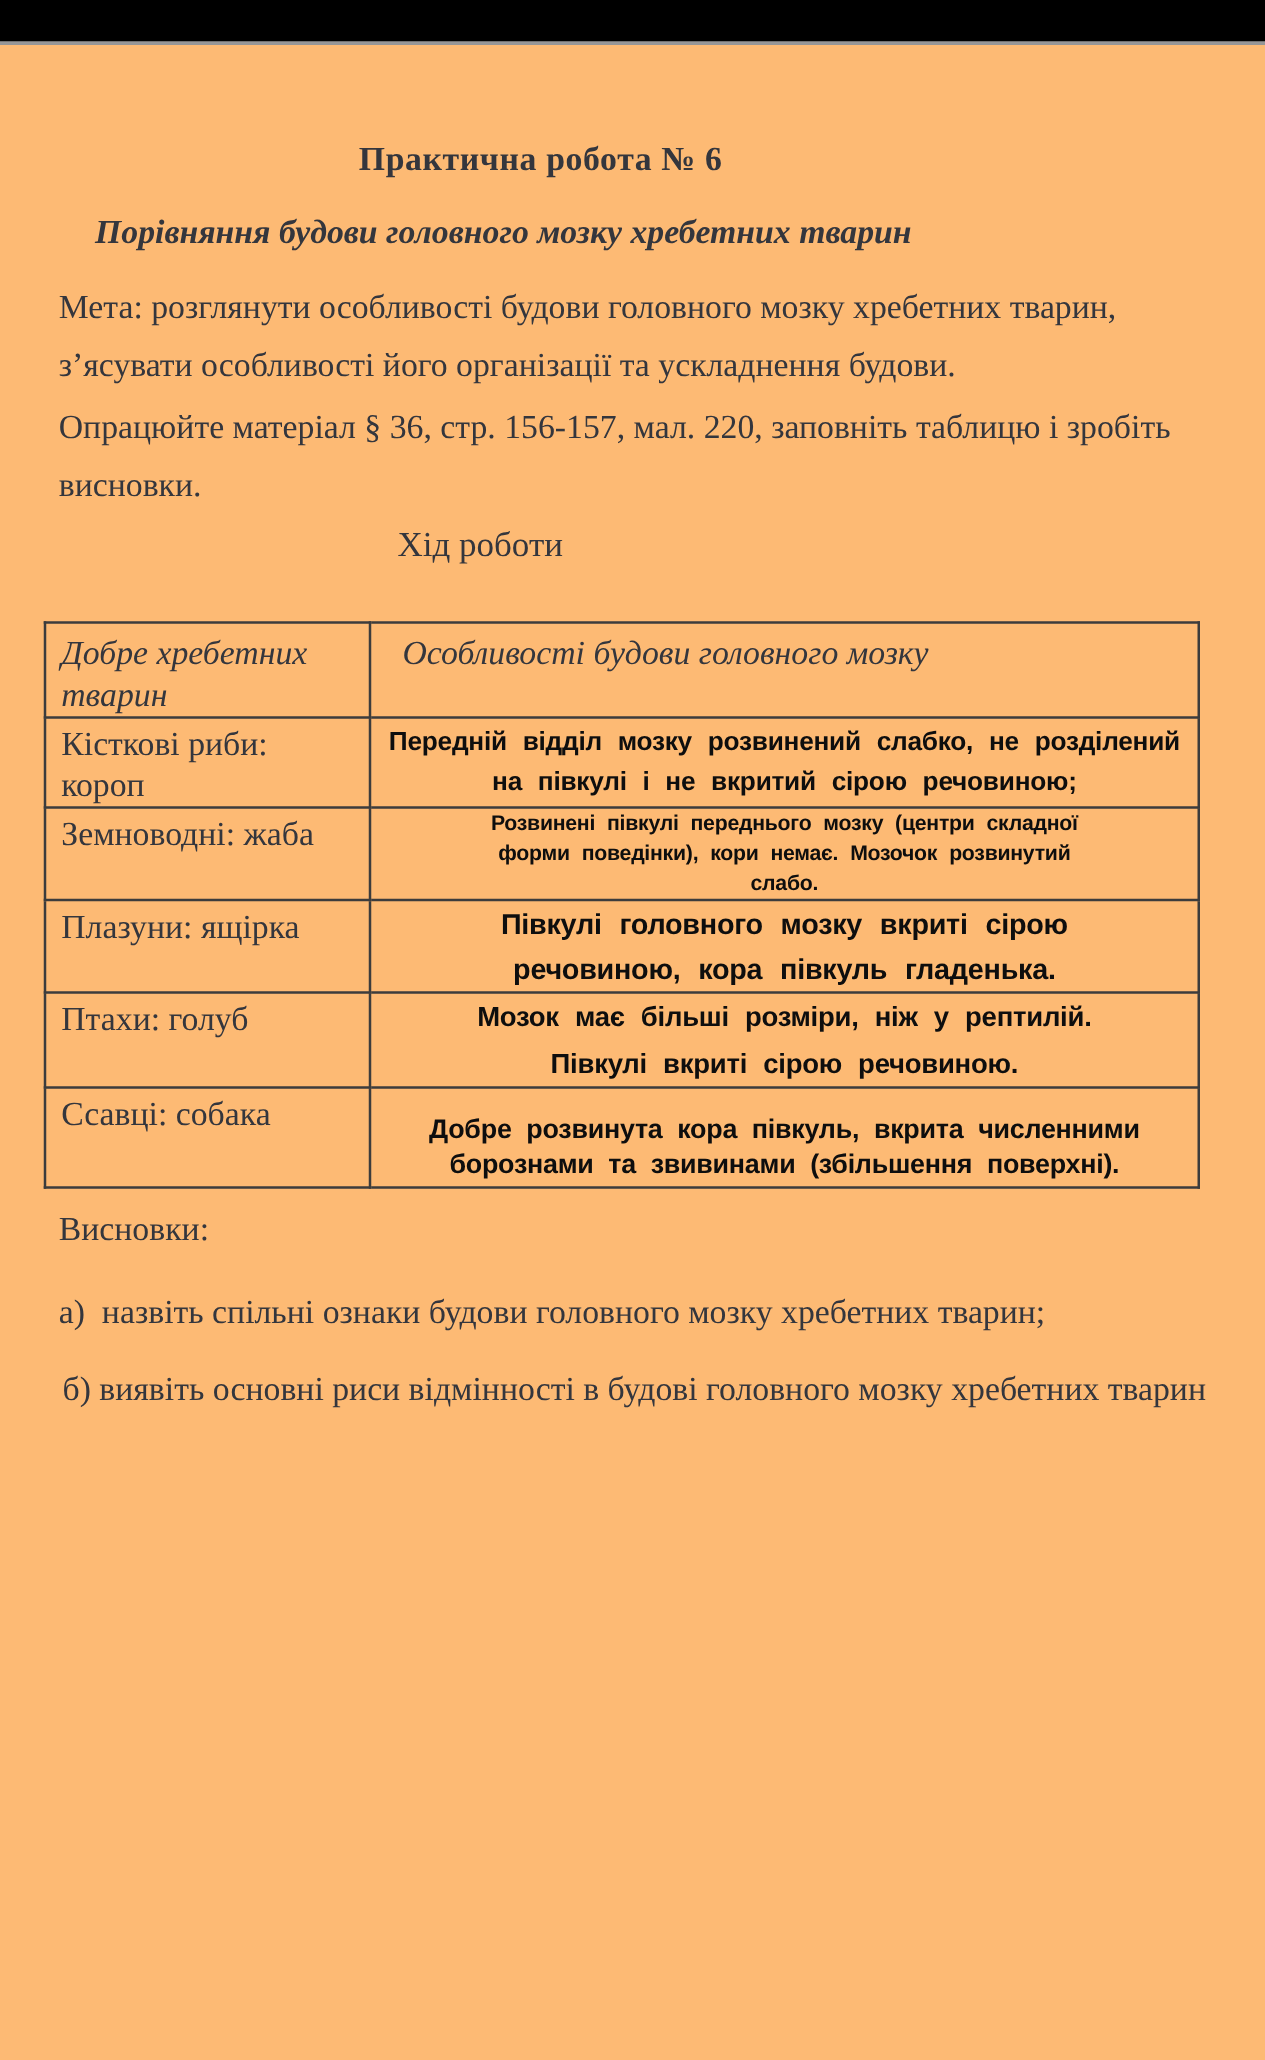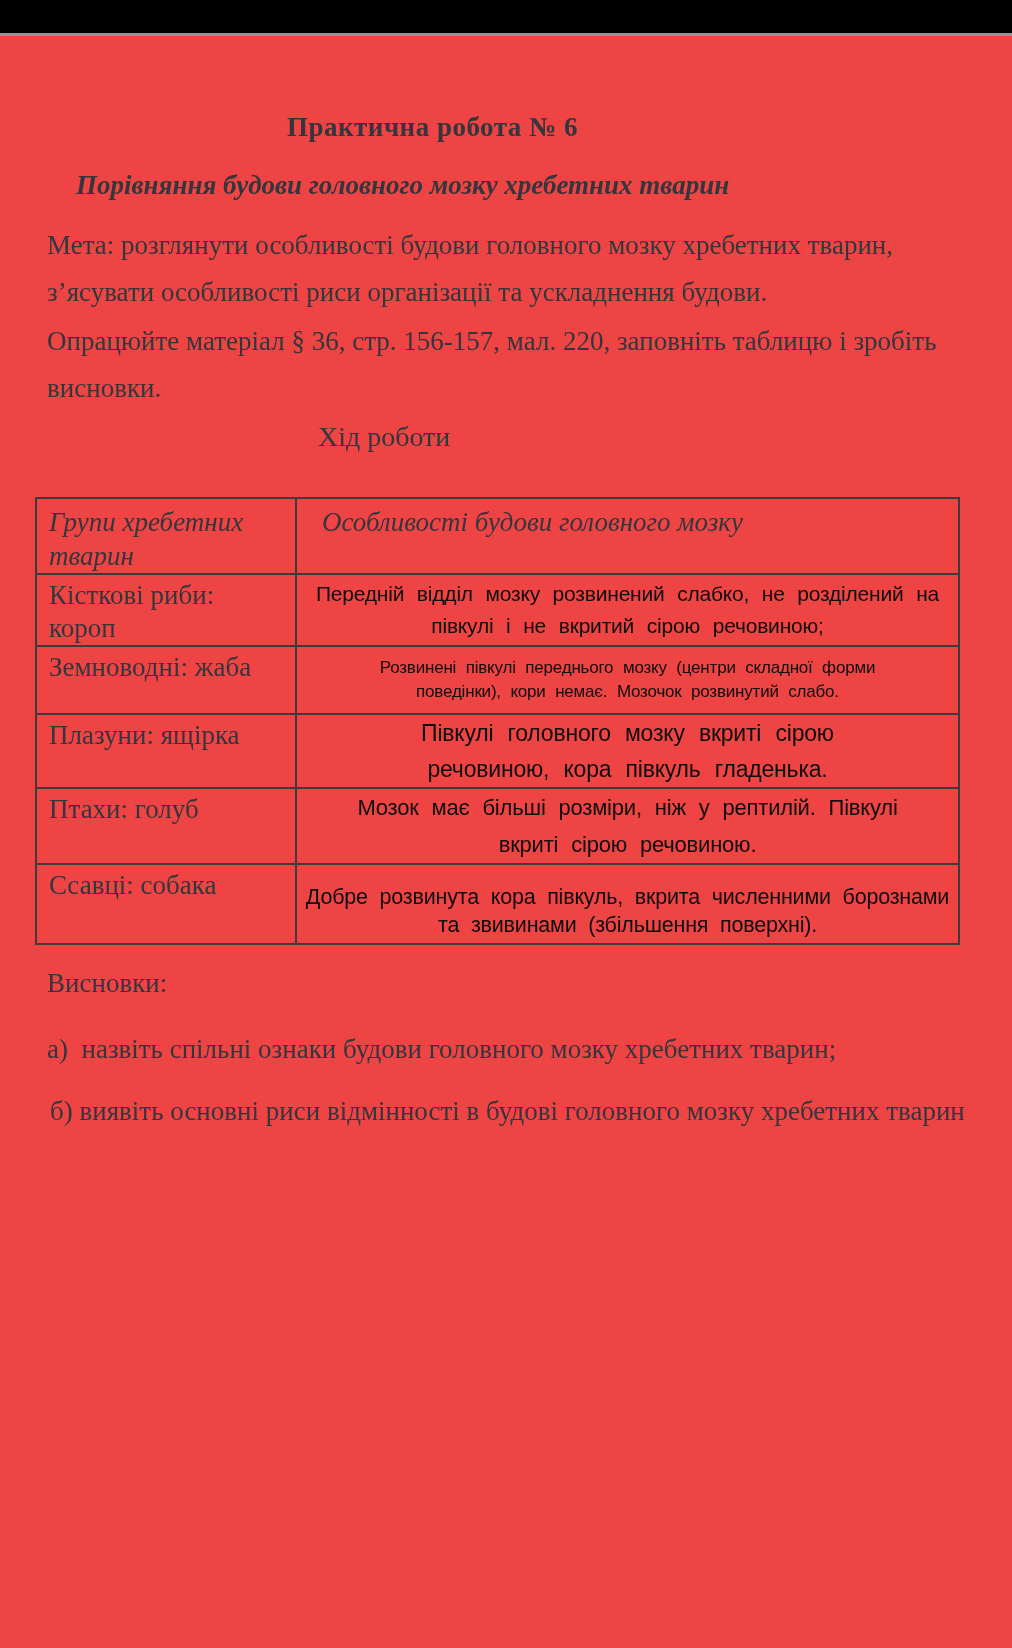--- a/index.html
+++ b/index.html
@@ -1,16 +1,16 @@
 <!DOCTYPE html>
 <html><head>
 <meta charset="utf-8">
 <style>
   html,body{margin:0;padding:0;background:#ffffff;}
-  .sheet{position:relative;width:1012px;height:1648px;background:#ef4444;overflow:hidden;
+  .sheet{position:relative;width:1012px;height:1648px;background:#fdba74;overflow:hidden;
          font-family:"Liberation Serif", serif;color:#34363d;}
   .topbar{position:absolute;top:0;left:0;width:1012px;height:33px;background:#000;
           border-bottom:3px solid #969696;}
   .title{position:absolute;top:112px;left:287px;font-size:27px;font-weight:bold;
          letter-spacing:.5px;white-space:pre;}
   .subtitle{position:absolute;top:170px;left:76px;font-size:27px;font-weight:bold;
             font-style:italic;white-space:pre;}
   .para{position:absolute;left:47px;font-size:27px;line-height:47px;}
   .meta{top:222px;width:935px;}
   .instr{top:318px;width:965px;}
@@ -20,21 +20,21 @@
                table-layout:fixed;}
   table.wtable td{border:2.5px solid #3c3c3c;padding:0;overflow:hidden;}
   col.c1{width:260px;} col.c2{width:663px;}
   tr.r0{height:70px;} tr.r1{height:66px;margin-top:43px;} tr.r2{height:68px;}
   tr.r3{height:72px;} tr.r4{height:70px;} tr.r5{height:80px;}
   .hcell{vertical-align:top;font-style:italic;font-size:27px;line-height:34px;
          padding:6px 8px 0 12px !important;}
   .hcell.h2{padding-left:25px !important;}
   .gcell{vertical-align:top;font-size:27px;line-height:33px;padding:4px 8px 0 12px !important;}
   .acell{vertical-align:middle;text-align:center;}
-  .ans{font-family:"Liberation Sans", sans-serif;font-weight:normal;color:#0e0e0e;
+  .ans{font-family:"Liberation Sans", sans-serif;font-weight:bold;color:#0e0e0e;
        margin:0 auto;letter-spacing:-0.2px;}
   .ans-fish{font-size:21px;line-height:32px;word-spacing:7px;max-width:645px;}
   .ans-amph{font-size:17px;line-height:24px;word-spacing:5px;max-width:515px;}
   .ans-rept{font-size:23px;line-height:36px;word-spacing:8px;max-width:500px;}
   .ans-bird{font-size:22px;line-height:37px;word-spacing:7px;max-width:580px;}
   .ans-mamm{font-size:21.5px;line-height:28px;word-spacing:6px;max-width:645px;margin-top:13px;}
   .concl-h{position:absolute;top:968px;left:47px;font-size:27px;}
   .concl-item{position:absolute;font-size:27px;white-space:pre;}
   .concl-a{top:1034px;left:47px;}
   .concl-b{top:1096px;left:40px;width:972px;overflow:hidden;margin-left:10px;}
@@ -45,38 +45,38 @@
 <div class="sheet">
 
   <div class="topbar"></div>
 
   <div class="title">Практична робота № 6</div>
 
   <div class="subtitle">Порівняння будови головного мозку хребетних тварин</div>
 
   <div class="para meta">
     <span class="line">Мета: розглянути особливості будови головного мозку хребетних тварин,</span>
-    <span class="line">з’ясувати особливості риси організації та ускладнення будови.</span>
+    <span class="line">з’ясувати особливості його організації та ускладнення будови.</span>
   </div>
 
   <div class="para instr">
     <span class="line">Опрацюйте матеріал § 36, стр. 156-157, мал. 220, заповніть таблицю і зробіть</span>
     <span class="line">висновки.</span>
   </div>
 
   <div class="work-heading">Хід роботи</div>
 
   <table class="wtable">
     <colgroup>
         <col class="c1">
         <col class="c2">
       </colgroup>
     <tbody>
         <tr class="r0">
-      <td class="hcell">Групи хребетних тварин</td>
+      <td class="hcell">Добре хребетних тварин</td>
       <td class="hcell h2">Особливості будови головного мозку</td>
     </tr>
     <tr class="r1">
       <td class="gcell">Кісткові риби: короп</td>
       <td class="acell">
         <div class="ans ans-fish">Передній відділ мозку розвинений слабко, не розділений на півкулі і не вкритий сірою речовиною;</div>
       </td>
     </tr>
     <tr class="r2">
       <td class="gcell">Земноводні: жаба</td>

